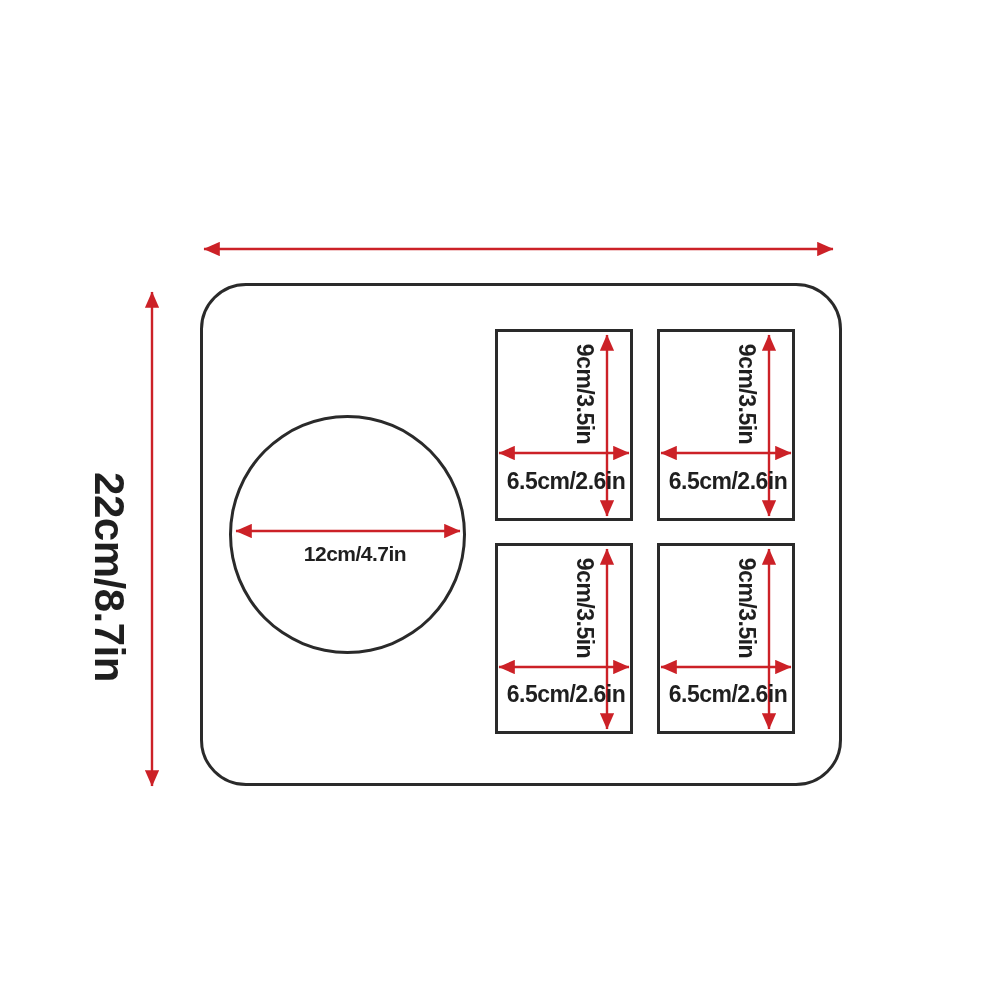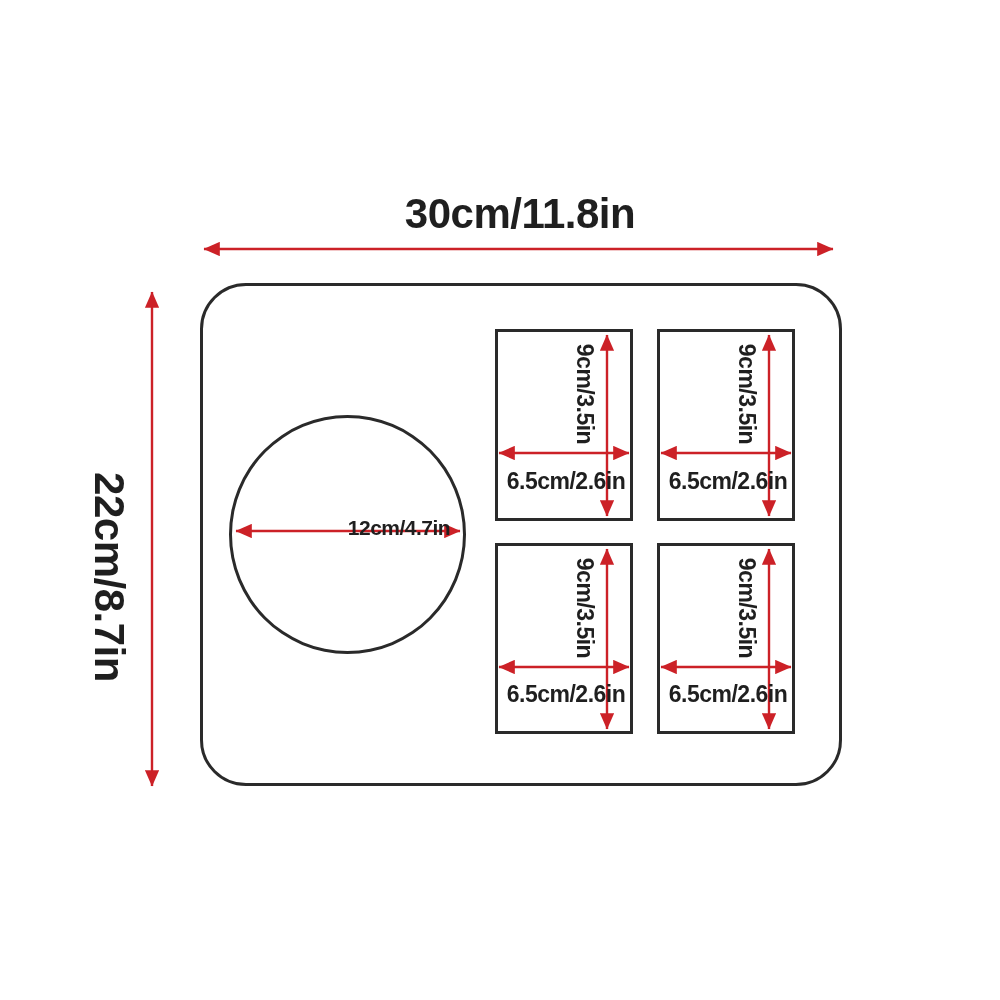--- a/index.html
+++ b/index.html
@@ -27,21 +27,21 @@
     position:absolute;z-index:3;white-space:nowrap;
     font-weight:bold;letter-spacing:-0.5px;line-height:1;
     transform:translate(-50%,-50%);
   }
   .dim.rot{transform:translate(-50%,-50%) rotate(90deg);}
   .size-lg{font-size:42px;}
   .size-md{font-size:23px;}
   .size-sm{font-size:21px;}
   .lbl-top{left:520px;top:214px;}
   .lbl-left{left:109px;top:577px;}
-  .lbl-circle{left:355px;top:527px;margin-left:44px;}
+  .lbl-circle{left:355px;top:553px;}
   .lbl-tl-w{left:566px;top:481px;}
   .lbl-tl-h{left:584px;top:394px;}
   .lbl-tr-w{left:728px;top:481px;}
   .lbl-tr-h{left:746px;top:394px;}
   .lbl-bl-w{left:566px;top:694px;}
   .lbl-bl-h{left:584px;top:608px;}
   .lbl-br-w{left:728px;top:694px;}
   .lbl-br-h{left:746px;top:608px;}
 </style>
 </head>
@@ -72,21 +72,20 @@
     <line x1="769" y1="335" x2="769" y2="516" marker-start="url(#arrow)" marker-end="url(#arrow)"></line>
     <line x1="661" y1="453" x2="791" y2="453" marker-start="url(#arrow)" marker-end="url(#arrow)"></line>
 
     <line x1="607" y1="549" x2="607" y2="729" marker-start="url(#arrow)" marker-end="url(#arrow)"></line>
     <line x1="499" y1="667" x2="629" y2="667" marker-start="url(#arrow)" marker-end="url(#arrow)"></line>
 
     <line x1="769" y1="549" x2="769" y2="729" marker-start="url(#arrow)" marker-end="url(#arrow)"></line>
     <line x1="661" y1="667" x2="791" y2="667" marker-start="url(#arrow)" marker-end="url(#arrow)"></line>
   </svg>
 
-  <div class="dim size-lg lbl-top">30cm/11.8in</div>
   <div class="dim size-lg rot lbl-left">22cm/8.7in</div>
   <div class="dim size-sm lbl-circle">12cm/4.7in</div>
 
   <div class="dim size-md lbl-tl-w">6.5cm/2.6in</div>
   <div class="dim size-md rot lbl-tl-h">9cm/3.5in</div>
 
   <div class="dim size-md lbl-tr-w">6.5cm/2.6in</div>
   <div class="dim size-md rot lbl-tr-h">9cm/3.5in</div>
 
   <div class="dim size-md lbl-bl-w">6.5cm/2.6in</div>

